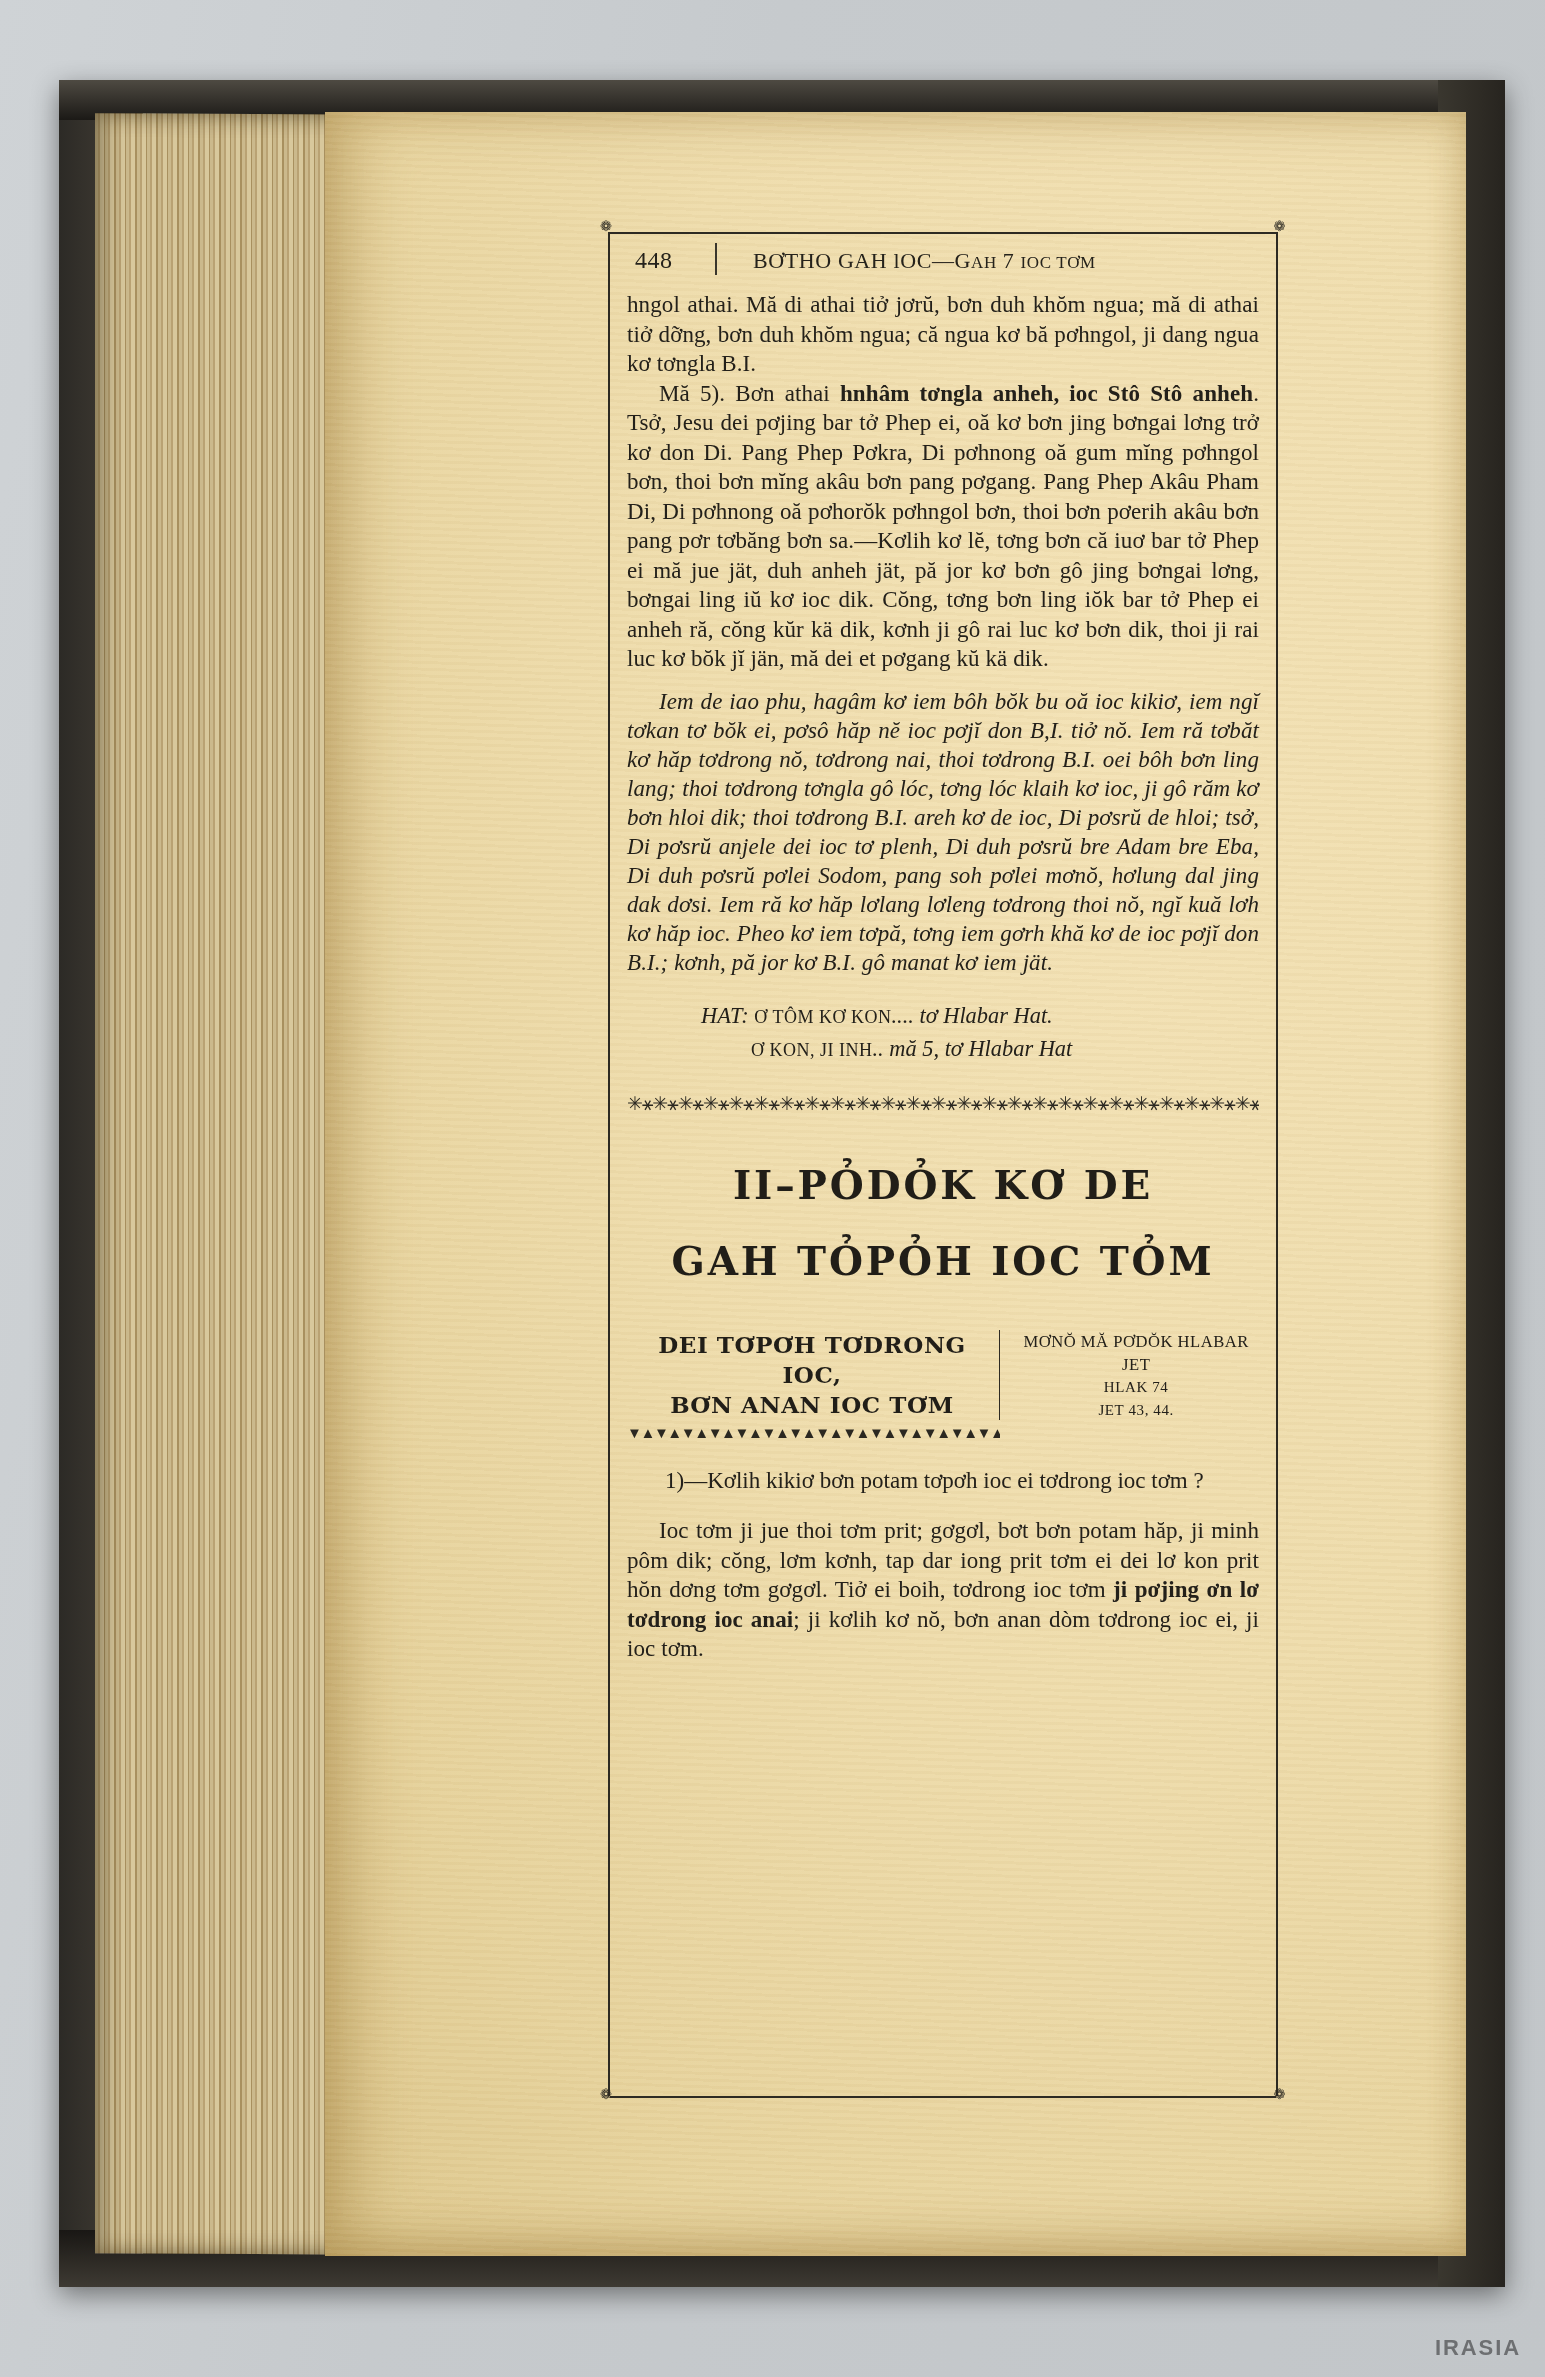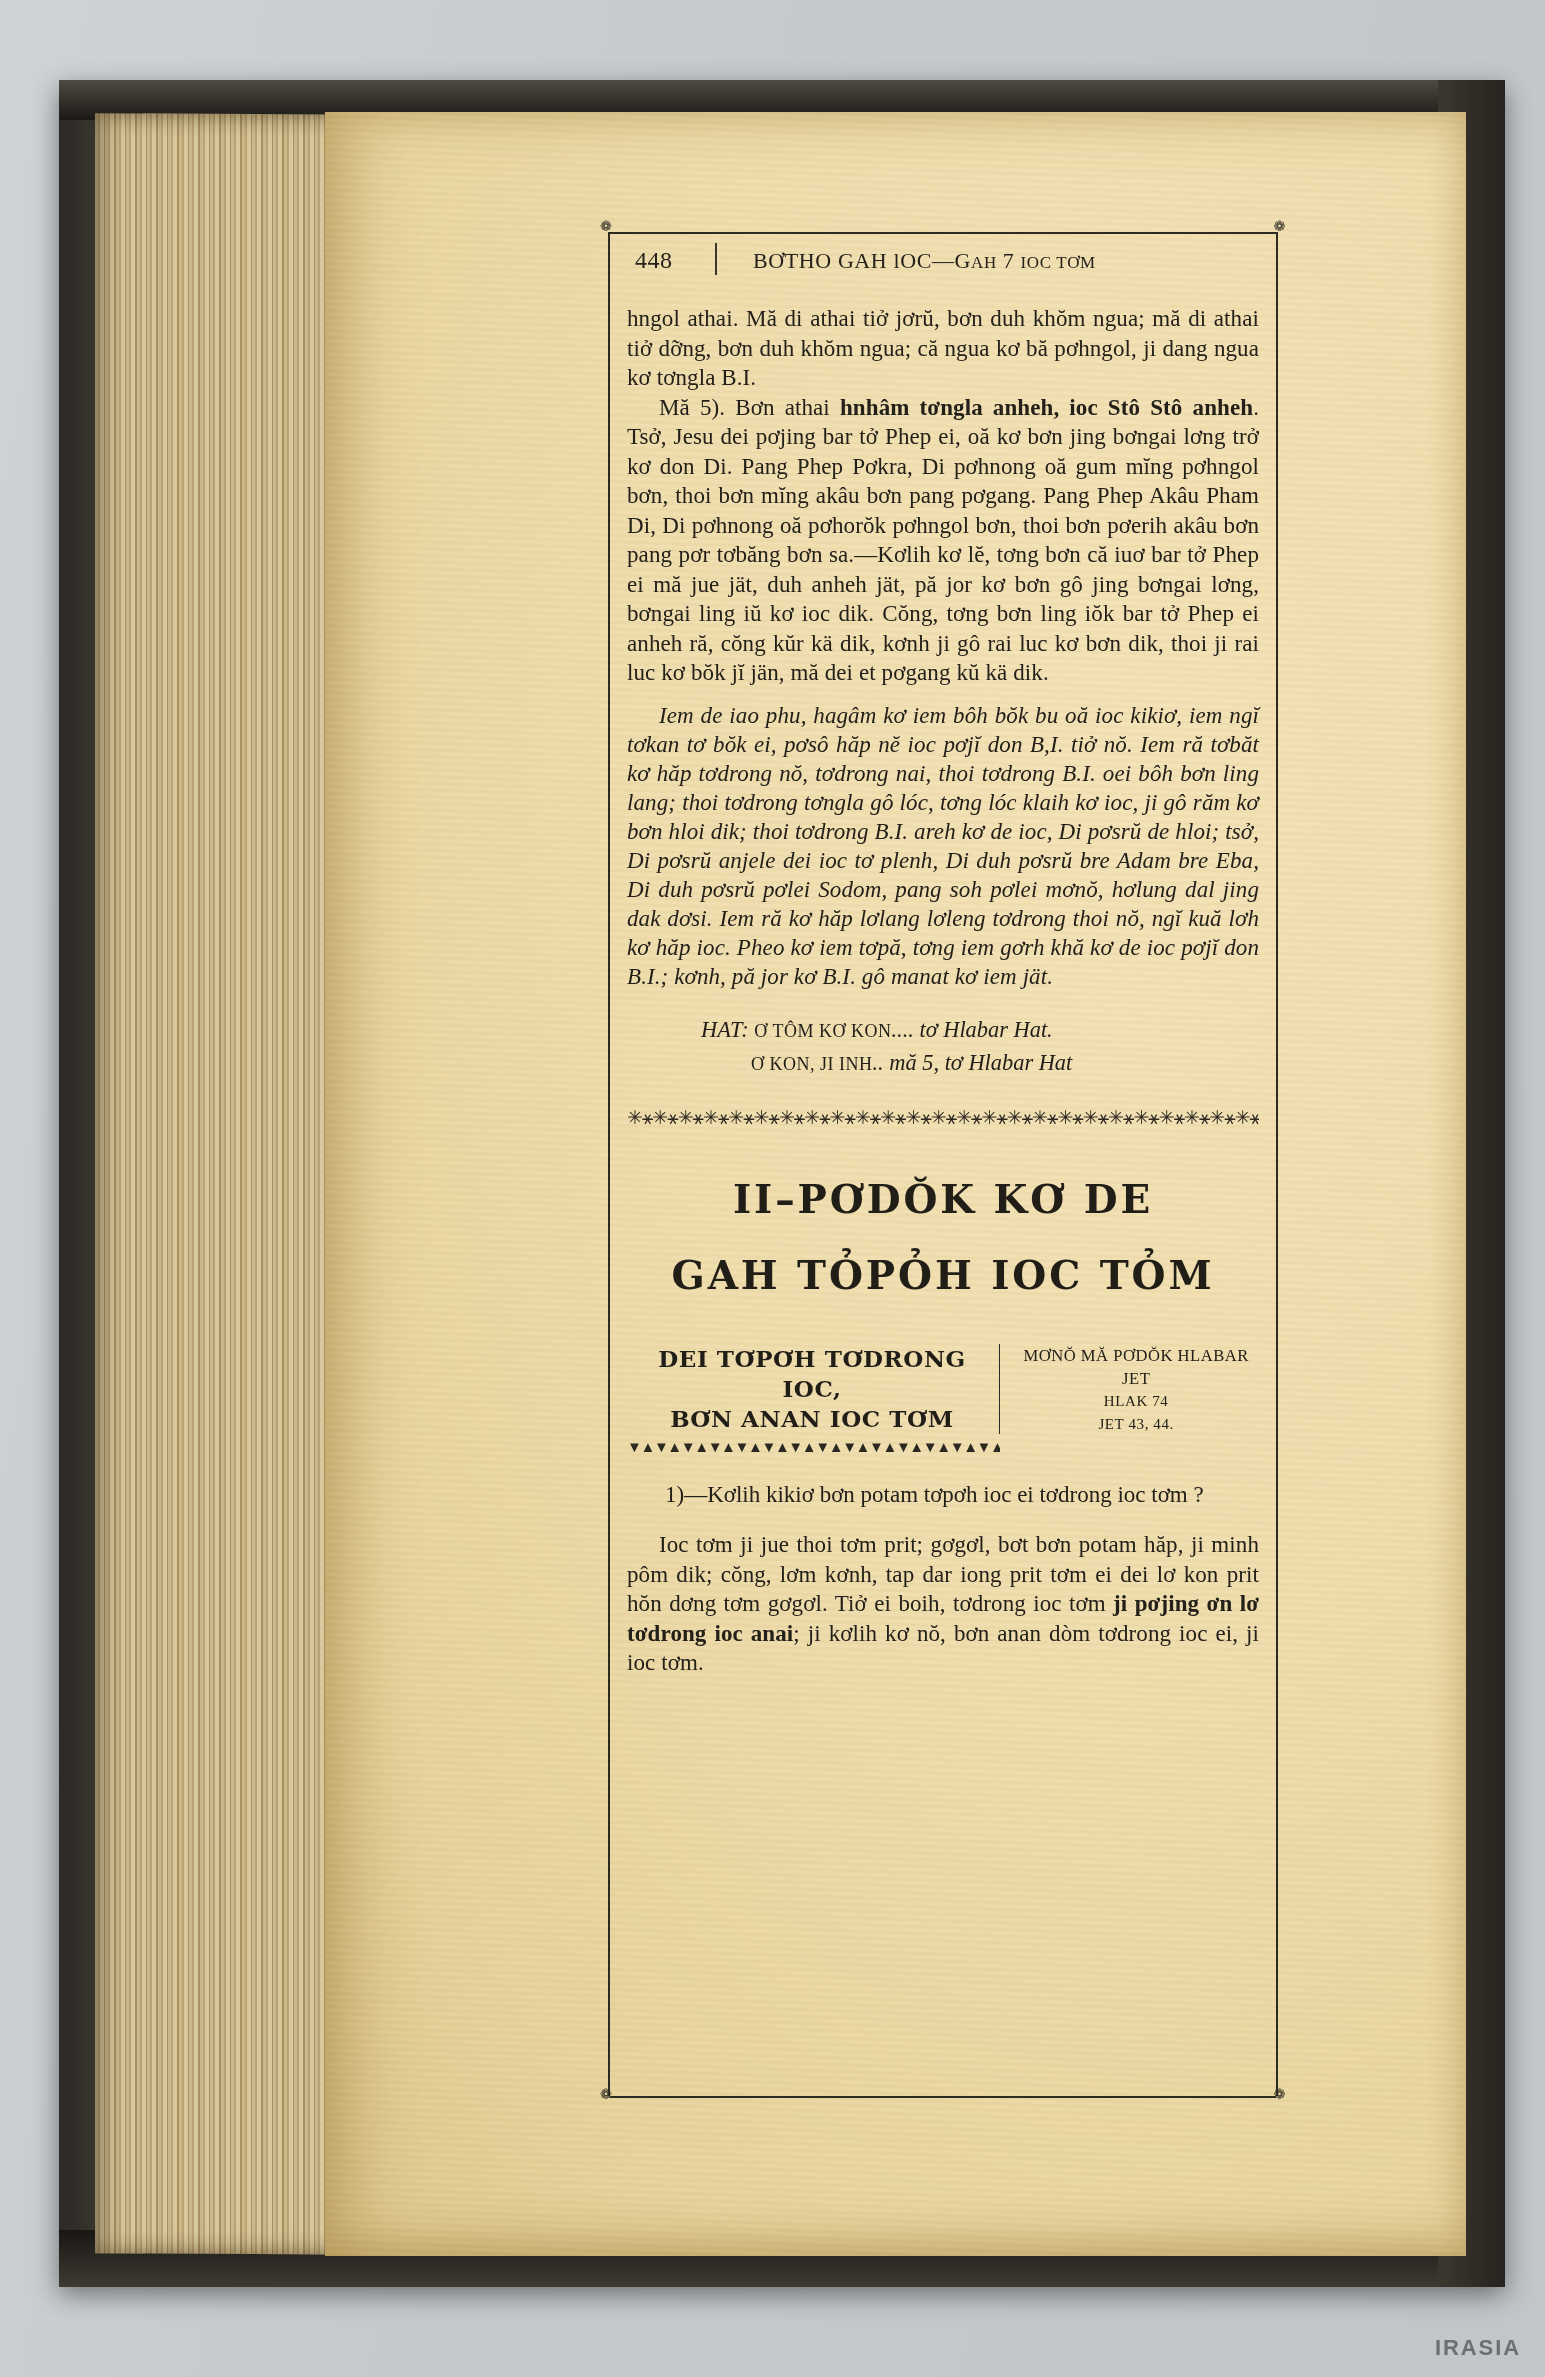--- a/index.html
+++ b/index.html
@@ -173,21 +173,21 @@
   }
   .smallcaps {
     font-size: 17px;
     letter-spacing: 0.6px;
   }
 
   
   #column {
     position: absolute;
     left: 17px;
-    top: 72px;
+    top: 58px;
     width: 632px;
     color: #23201a;
   }
   .para {
     font-size: 23px;
     line-height: 29.5px;
     text-align: justify;
     margin: 0 0 0 0;
     letter-spacing: 0.1px;
   }
@@ -370,21 +370,21 @@
 
           <p class="block-italic indent">Iem de iao phu, hagâm kơ iem bôh bŏk bu oă ioc kikiơ, iem ngĭ tơkan tơ bŏk ei, pơsô hăp nĕ ioc pơjĭ don B,I. tiở nŏ. Iem ră tơbăt kơ hăp tơdrong nŏ, tơdrong nai, thoi tơdrong B.I. oei bôh bơn ling lang; thoi tơdrong tơngla gô lóc, tơng lóc klaih kơ ioc, ji gô răm kơ bơn hloi dik; thoi tơdrong B.I. areh kơ de ioc, Di pơsrŭ de hloi; tsở, Di pơsrŭ anjele dei ioc tơ plenh, Di duh pơsrŭ bre Adam bre Eba, Di duh pơsrŭ pơlei Sodom, pang soh pơlei mơnŏ, hơlung dal jing dak dơsi. Iem ră kơ hăp lơlang lơleng tơdrong thoi nŏ, ngĭ kuă lơh kơ hăp ioc. Pheo kơ iem tơpă, tơng iem gơrh khă kơ de ioc pơjĭ don B.I.; kơnh, pă jor kơ B.I. gô manat kơ iem jät.</p>
 
           <div class="hat-lines">
             <div class="l1"><span>HAT: </span><span class="sc">Ơ TÔM KƠ KON</span><span>.... tơ Hlabar Hat.</span></div>
             <div class="l2"><span class="sc">Ơ KON, JI INH</span><span>.. mă 5, tơ Hlabar Hat</span></div>
           </div>
 
           <div id="section-divider">✳⚹✳⚹✳⚹✳⚹✳⚹✳⚹✳⚹✳⚹✳⚹✳⚹✳⚹✳⚹✳⚹✳⚹✳⚹✳⚹✳⚹✳⚹✳⚹✳⚹✳⚹✳⚹✳⚹✳⚹✳⚹✳</div>
 
-          <div class="section-title" id="sect-line1">II–PƠDŎK KƠ DE</div>
+          <div class="section-title" id="sect-line1">II–PỎDỎK KƠ DE</div>
           <div class="section-title" id="sect-line2">GAH TỎPỎH IOC TỎM</div>
 
           <div id="header-boxes">
             <div id="box-left">
               <div class="bl">DEI TƠPƠH TƠDRONG IOC,</div>
               <div class="bl">BƠN ANAN IOC TƠM</div>
             </div>
             <div id="box-right">
               <div class="r1">MƠNŎ MĂ PƠDŎK HLABAR JET</div>
               <div class="r2">HLAK 74</div>

